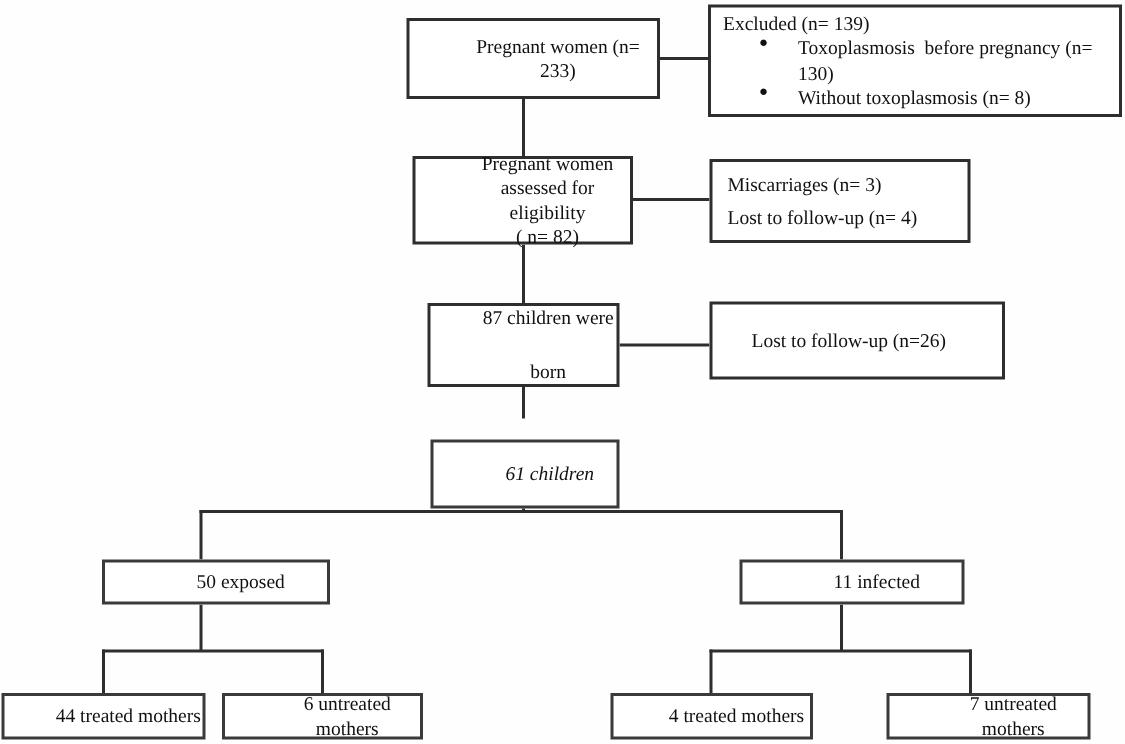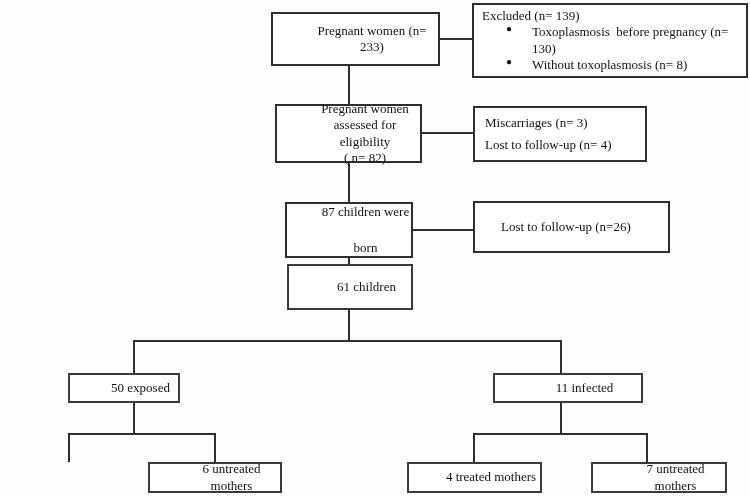--- a/index.html
+++ b/index.html
@@ -137,32 +137,35 @@
 
   <div class="box center" style="left:285px; top:202px; width:128px; height:56px;justify-content:space-between;">
     <div>87 children were</div>
     <div>born</div>
   </div>
 
   <div class="box side" id="lost26-box" style="left:473px; top:201px; width:197px; height:52px;">
     <span>Lost to follow-up (n=26)</span>
   </div>
 
-  <div class="box center thin" style="left:287px; top:264px; width:126px; height:46px;">
+  <div class="box center thin" style="left:287px; top:293px; width:126px; height:46px;font-style:italic;">
     <span>61 children</span>
   </div>
 
-  <div class="box center thin" style="left:68px; top:373px; width:112px; height:30px;">
+  <div class="box center thin" style="left:68px; top:373px; width:152px; height:30px;">
     <span>50 exposed</span>
   </div>
 
   <div class="box center thin" style="left:493px; top:373px; width:150px; height:30px;">
     <span>11 infected</span>
   </div>
 
+  <div class="box center thin" style="left:1px; top:462px; width:136px; height:31px;">
+    <span>44 treated mothers</span>
+  </div>
 
   <div class="box center thin" style="left:148px; top:462px; width:134px; height:31px;">
     <span>6 untreated mothers</span>
   </div>
 
   <div class="box center thin" style="left:407px; top:462px; width:135px; height:31px;">
     <span>4 treated mothers</span>
   </div>
 
   <div class="box center thin" style="left:591px; top:462px; width:136px; height:31px;">

